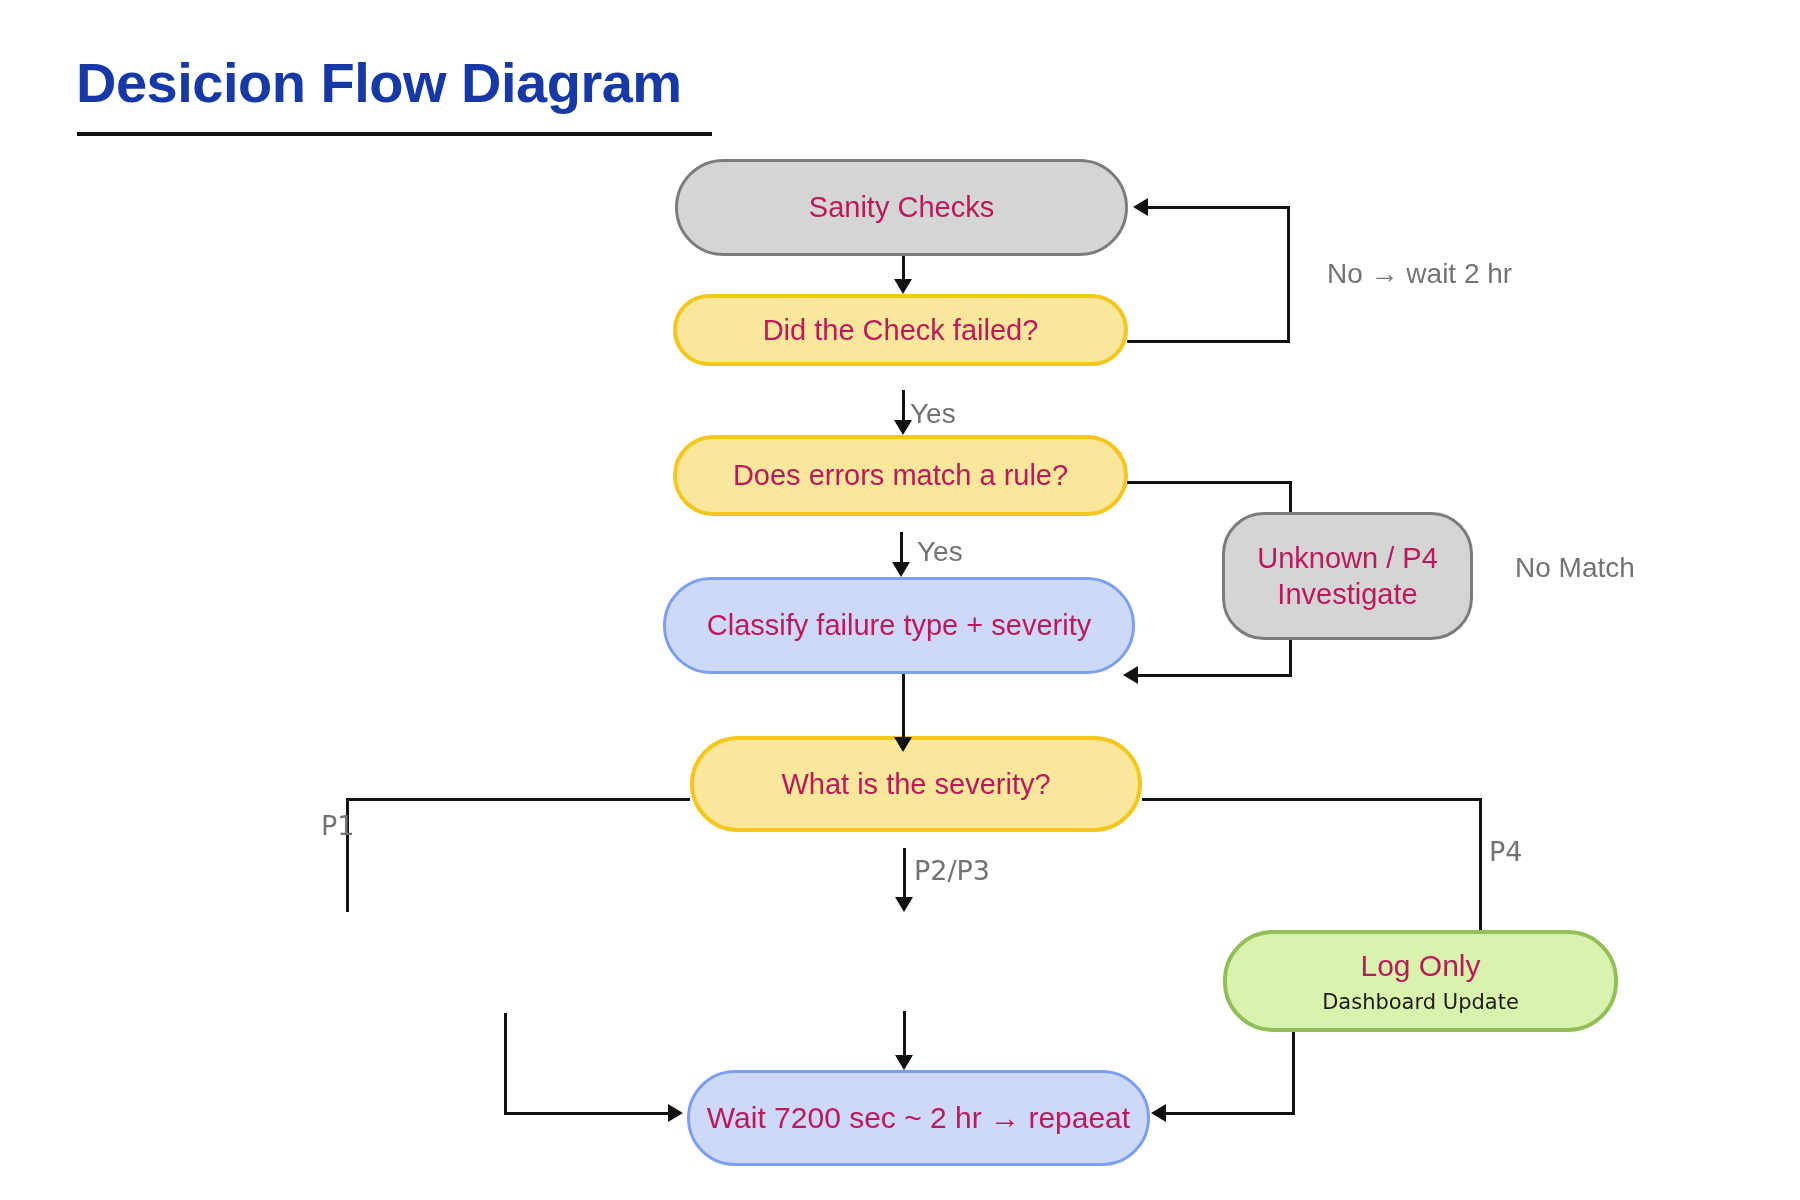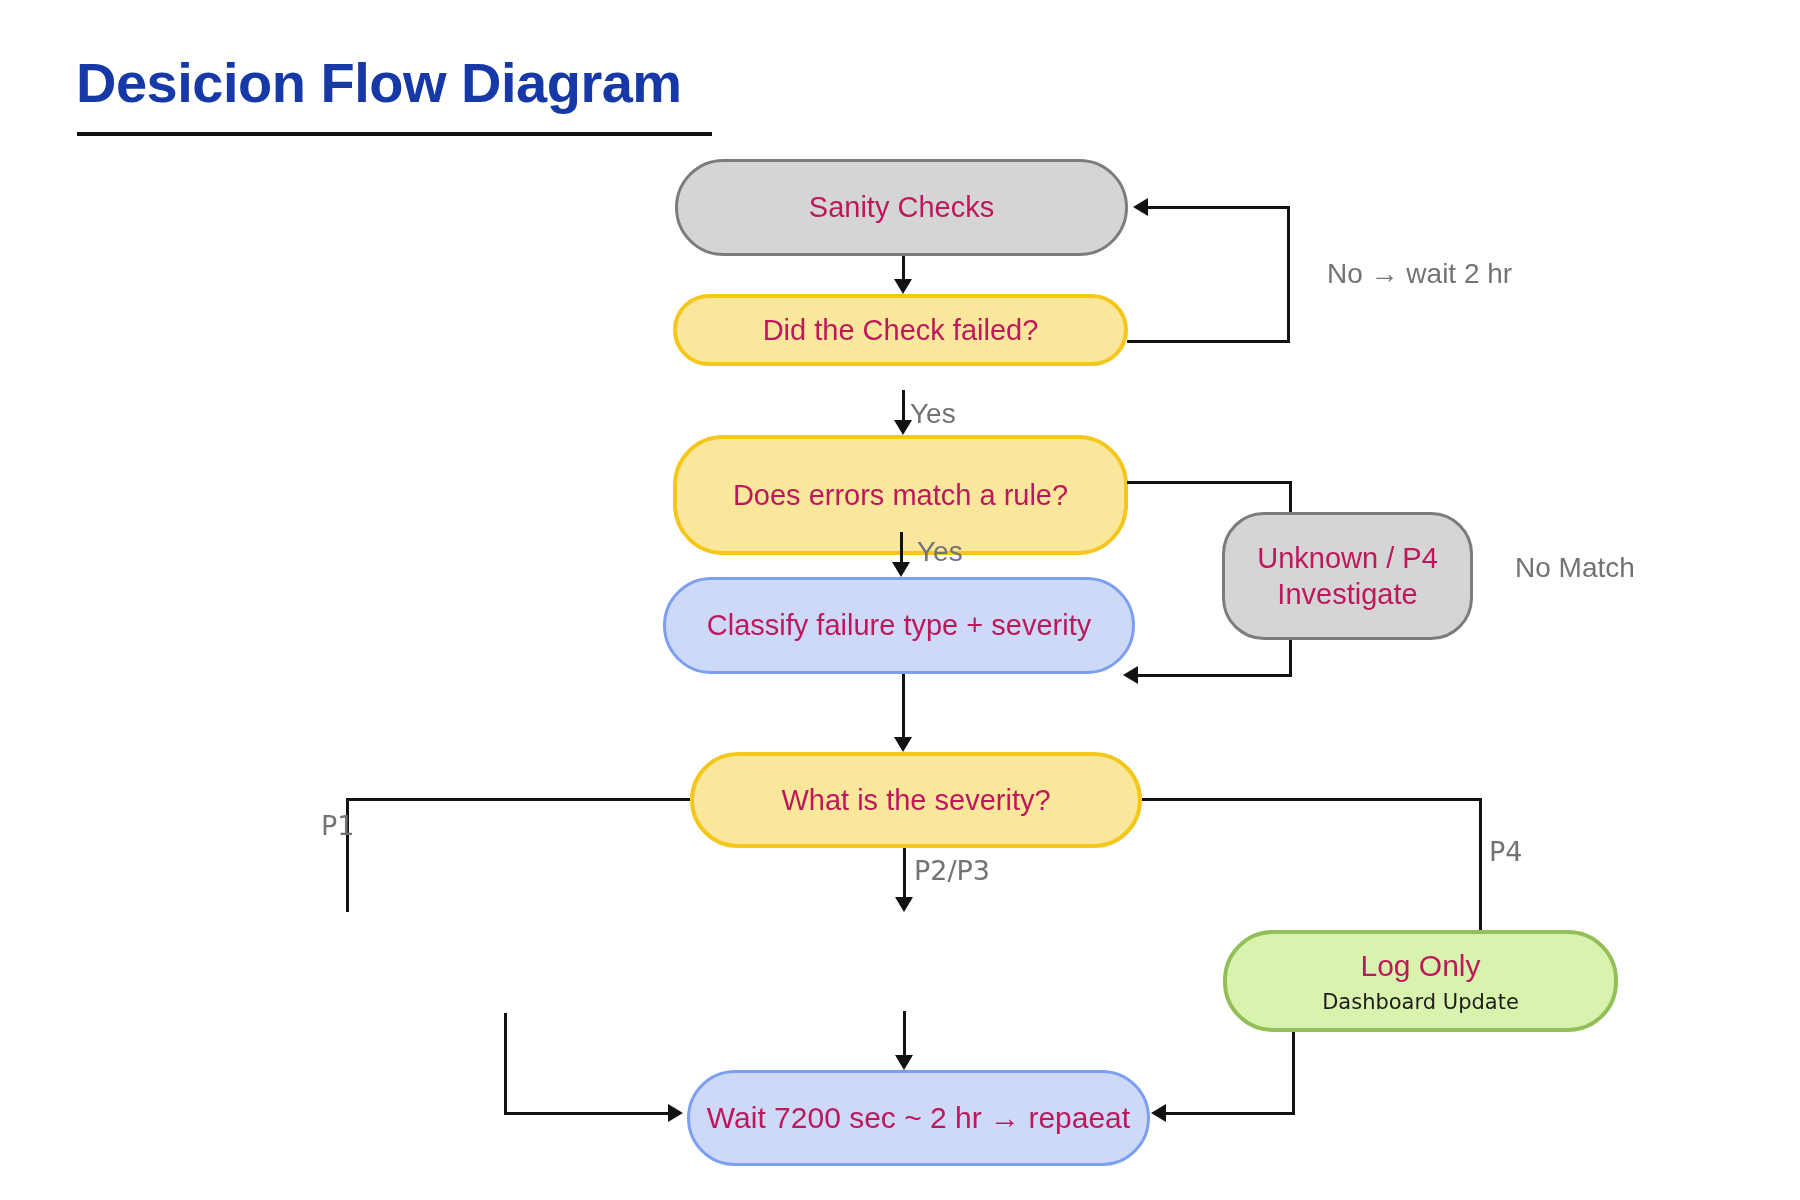--- a/index.html
+++ b/index.html
@@ -48,34 +48,34 @@
   <div class="title-underline"></div>
 
   <div class="node pill gray" style="left:675px;top:159px;width:453px;height:97px;">
     <span class="lbl">Sanity Checks</span>
   </div>
 
   <div class="node pill yellow" style="left:673px;top:294px;width:455px;height:72px;">
     <span class="lbl">Did the Check failed?</span>
   </div>
 
-  <div class="node pill yellow" style="left:673px;top:435px;width:455px;height:120px;">
+  <div class="node pill yellow" style="left:673px;top:435px;width:455px;height:81px;">
     <span class="lbl">Does errors match a rule?</span>
   </div>
 
   <div class="node pill blue" style="left:663px;top:577px;width:472px;height:97px;">
     <span class="lbl">Classify failure type + severity</span>
   </div>
 
   <div class="node gray" style="left:1222px;top:512px;width:251px;height:128px;border-radius:42px;">
     <span class="lbl">Unknown / P4</span>
     <span class="lbl">Investigate</span>
   </div>
 
-  <div class="node pill yellow" style="left:690px;top:752px;width:452px;height:96px;">
+  <div class="node pill yellow" style="left:690px;top:736px;width:452px;height:96px;">
     <span class="lbl">What is the severity?</span>
   </div>
 
 
 
   <div class="node pill green" style="left:1223px;top:930px;width:395px;height:102px;">
     <span class="lbl" style="font-size:30px;">Log Only</span>
     <span class="sub">Dashboard Update</span>
   </div>
 

